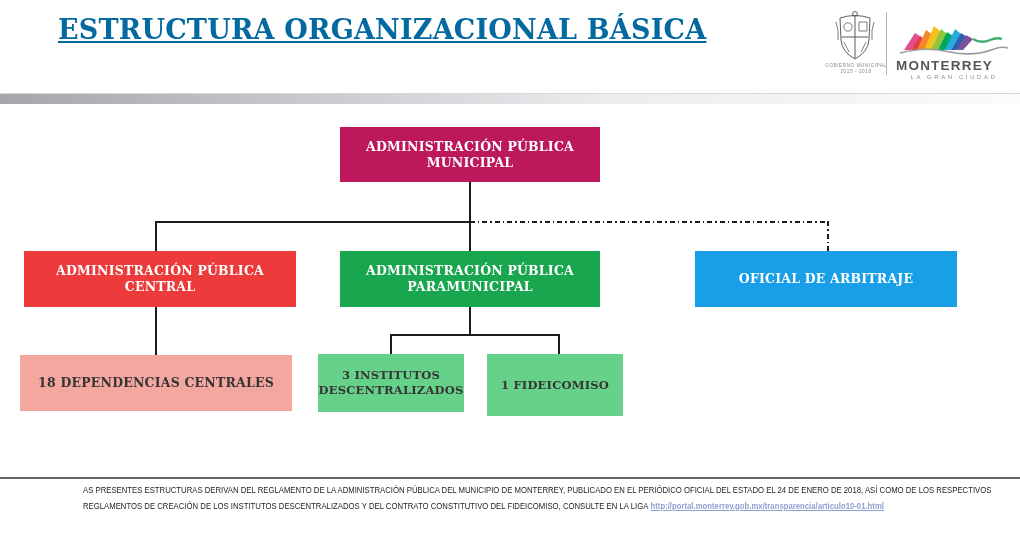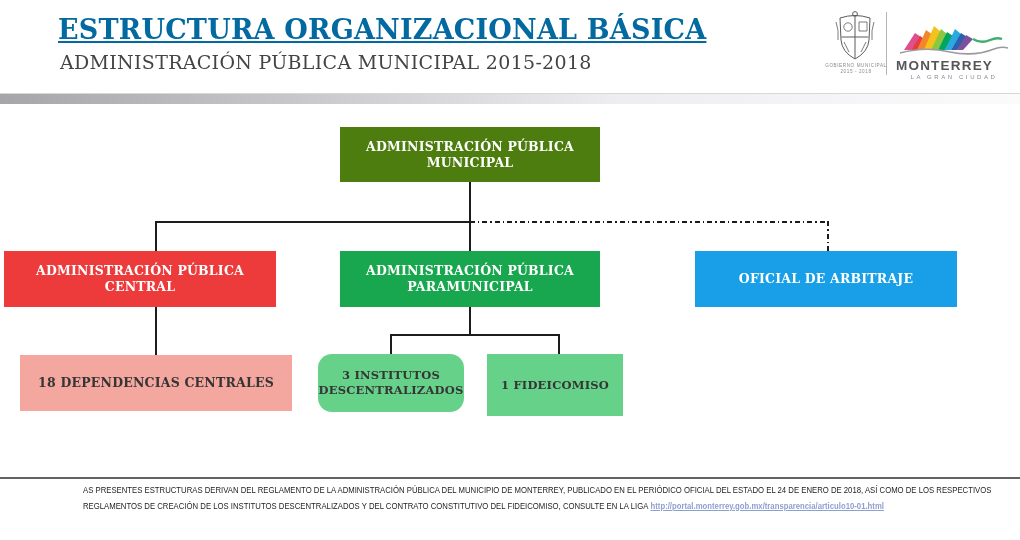--- a/index.html
+++ b/index.html
@@ -20,25 +20,25 @@
   .brand-name{position:absolute;left:896px;top:58px;width:116px;text-align:left;
               font-family:"Liberation Sans",sans-serif;font-weight:bold;font-size:13.5px;color:#55565a;letter-spacing:1.2px;}
   .brand-tagline{position:absolute;left:896px;top:74px;width:116px;text-align:center;
                  font-family:"Liberation Sans",sans-serif;font-size:6px;color:#8a8b8f;letter-spacing:2.6px;}
   
   .node{position:absolute;display:flex;align-items:center;justify-content:center;text-align:center;
         font-weight:bold;font-size:12.5px;line-height:16px;letter-spacing:.2px;padding:2px 6px;box-sizing:border-box;}
   .node.white-text{color:#ffffff;}
   .node.dark-text{color:#353535;}
   .n-root{left:340px;top:127px;width:260px;height:55px;}
-  .n-central{left:4px;top:251px;width:272px;height:56px;}
+  .n-central{left:24px;top:251px;width:272px;height:56px;}
   .n-param{left:340px;top:251px;width:260px;height:56px;}
   .n-tribunal{left:695px;top:251px;width:262px;height:56px;}
   .n-depend{left:20px;top:355px;width:272px;height:56px;}
-  .n-inst{left:318px;top:354px;width:146px;height:58px;font-size:11.5px;line-height:15px;border-radius:14px;}
+  .n-inst{left:318px;top:354px;width:146px;height:58px;font-size:11.5px;line-height:15px;}
   .n-fide{left:487px;top:354px;width:136px;height:62px;font-size:11.5px;}
   
   .conn{position:absolute;background:#1c1c1c;}
   .c-v-root{left:469px;top:182px;width:1.5px;height:40px;}
   .c-h-left{left:155px;top:221px;width:315px;height:1.5px;}
   .c-v-central{left:155px;top:221px;width:1.5px;height:30px;}
   .c-v-param{left:469px;top:221px;width:1.5px;height:30px;}
   .dashdot-h{position:absolute;left:470px;top:221px;width:358px;height:1.5px;background:
      repeating-linear-gradient(90deg,#1c1c1c 0 5px,transparent 5px 8px,#1c1c1c 8px 9.5px,transparent 9.5px 12.5px);}
   .dashdot-v{position:absolute;left:827px;top:221px;width:1.5px;height:30px;background:
@@ -54,21 +54,20 @@
           font-family:"Liberation Sans",sans-serif;font-size:8.8px;color:#1d1d1d;line-height:16px;white-space:nowrap;margin-left:48px;}
   .footer .fline{transform:scaleX(.88);transform-origin:left center;}
   .footer a{color:#8e9fd0;font-weight:bold;text-decoration:underline;}
 </style>
 </head>
 <body>
 
 <div class="slide">
 
   <div class="title">ESTRUCTURA ORGANIZACIONAL BÁSICA</div>
-  <div class="subtitle">ADMINISTRACIÓN PÚBLICA MUNICIPAL 2015-2018</div>
   <div class="gray-bar"></div>
 
   <svg class="crest" viewBox="0 0 46 52">
     <g fill="none" stroke="#5a5a5a" stroke-width="1">
       <circle cx="23" cy="4" r="2.4"></circle>
       <path d="M8 8 Q23 3 38 8 L37 30 Q36 42 23 49 Q10 42 9 30 Z"></path>
       <path d="M23 7 V48"></path>
       <path d="M9.5 27 H36.5"></path>
       <path d="M4 12 Q7 20 6 30" stroke-width=".8"></path>
       <path d="M42 12 Q39 20 40 30" stroke-width=".8"></path>
@@ -104,21 +103,21 @@
   <div class="dashdot-h"></div>
   <div class="conn c-v-central"></div>
   <div class="conn c-v-param"></div>
   <div class="dashdot-v"></div>
   <div class="conn c-v-depend"></div>
   <div class="conn c-v-param2"></div>
   <div class="conn c-h-split"></div>
   <div class="conn c-v-inst"></div>
   <div class="conn c-v-fide"></div>
 
-  <div class="node white-text n-root" style="background-color: #4d7c0f;">ADMINISTRACIÓN PÚBLICA MUNICIPAL</div>
+  <div class="node white-text n-root" style="background-color: #be185d;">ADMINISTRACIÓN PÚBLICA MUNICIPAL</div>
   <div class="node white-text n-central" style="background-color: rgb(237, 58, 59);">ADMINISTRACIÓN PÚBLICA CENTRAL</div>
   <div class="node white-text n-param" style="background-color: rgb(24, 166, 78);">ADMINISTRACIÓN PÚBLICA PARAMUNICIPAL</div>
   <div class="node white-text n-tribunal" style="background-color: rgb(24, 159, 232);">OFICIAL DE ARBITRAJE</div>
   <div class="node dark-text n-depend" style="background-color: rgb(244, 167, 159);">18 DEPENDENCIAS CENTRALES</div>
   <div class="node dark-text n-inst" style="background-color: rgb(102, 210, 137);">3 INSTITUTOS DESCENTRALIZADOS</div>
   <div class="node dark-text n-fide" style="background-color: rgb(102, 210, 137);">1 FIDEICOMISO</div>
 
   <div class="footer-rule"></div>
   <div class="footer">
     <div class="fline">AS PRESENTES ESTRUCTURAS DERIVAN DEL REGLAMENTO DE LA ADMINISTRACIÓN PÚBLICA DEL MUNICIPIO DE MONTERREY, PUBLICADO EN EL PERIÓDICO OFICIAL DEL ESTADO EL 24 DE ENERO DE 2018, ASÍ COMO DE LOS RESPECTIVOS</div>

